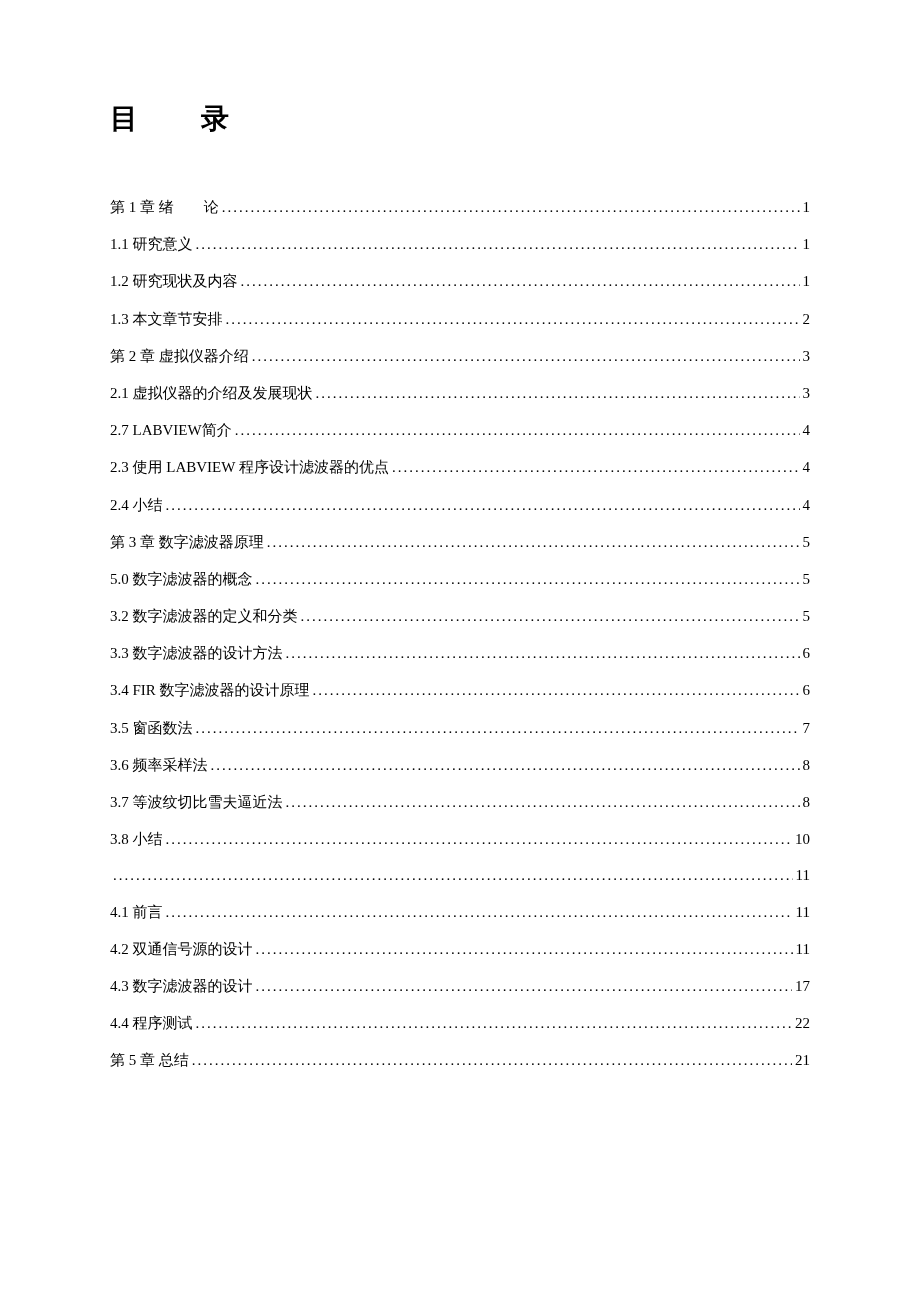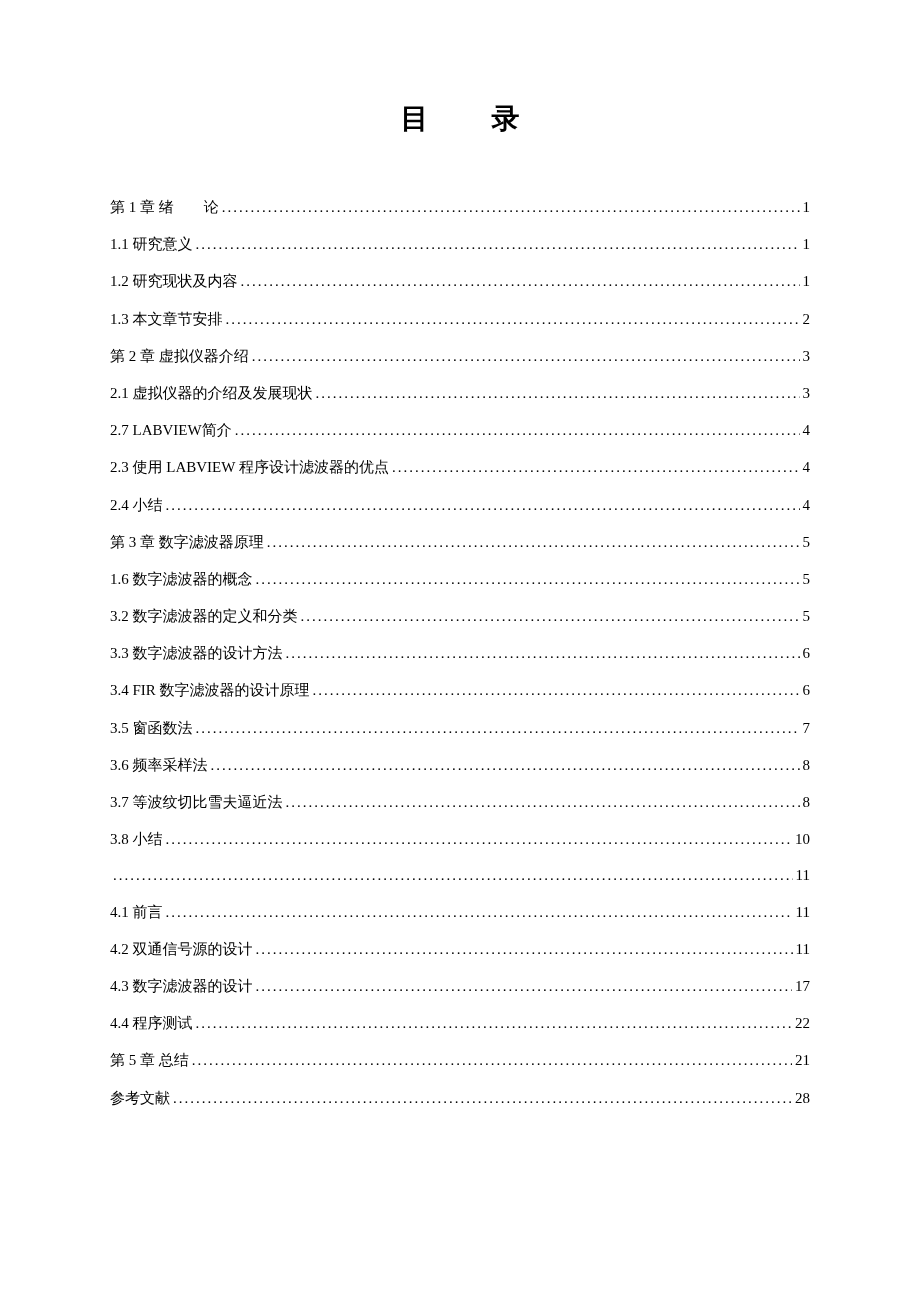--- a/index.html
+++ b/index.html
@@ -8,21 +8,21 @@
       box-sizing: border-box;
     }
     body {
       background: #ffffff;
       font-family: "SimSun", "宋体", serif;
       width: 920px;
       height: 1302px;
       padding: 100px 110px 80px 110px;
     }
     .title {
-      text-align: center;
+      text-align: left;
       font-size: 28px;
       font-weight: bold;
       margin-bottom: 60px;
       letter-spacing: 0;
     }
     .toc {
       font-size: 15px;
       color: #000;
     }
     .toc-row {
@@ -105,21 +105,21 @@
       <span class="toc-label">2.4 小结</span>
       <span class="toc-dots"></span>
       <span class="toc-page">4</span>
     </div>
     <div class="toc-row">
       <span class="toc-label">第 3 章 数字滤波器原理</span>
       <span class="toc-dots"></span>
       <span class="toc-page">5</span>
     </div>
     <div class="toc-row">
-      <span class="toc-label">1.6 数字滤波器的概念</span>
+      <span class="toc-label">5.0 数字滤波器的概念</span>
       <span class="toc-dots"></span>
       <span class="toc-page">5</span>
     </div>
     <div class="toc-row">
       <span class="toc-label">3.2 数字滤波器的定义和分类</span>
       <span class="toc-dots"></span>
       <span class="toc-page">5</span>
     </div>
     <div class="toc-row">
       <span class="toc-label">3.3  数字滤波器的设计方法</span>
@@ -173,18 +173,13 @@
     <div class="toc-row">
       <span class="toc-label">4.4 程序测试</span>
       <span class="toc-dots"></span>
       <span class="toc-page">22</span>
     </div>
     <div class="toc-row">
       <span class="toc-label">第 5 章 总结</span>
       <span class="toc-dots"></span>
       <span class="toc-page">21</span>
     </div>
-    <div class="toc-row">
-      <span class="toc-label">参考文献</span>
-      <span class="toc-dots"></span>
-      <span class="toc-page">28</span>
-    </div>
   </div>
 
 </body></html>

